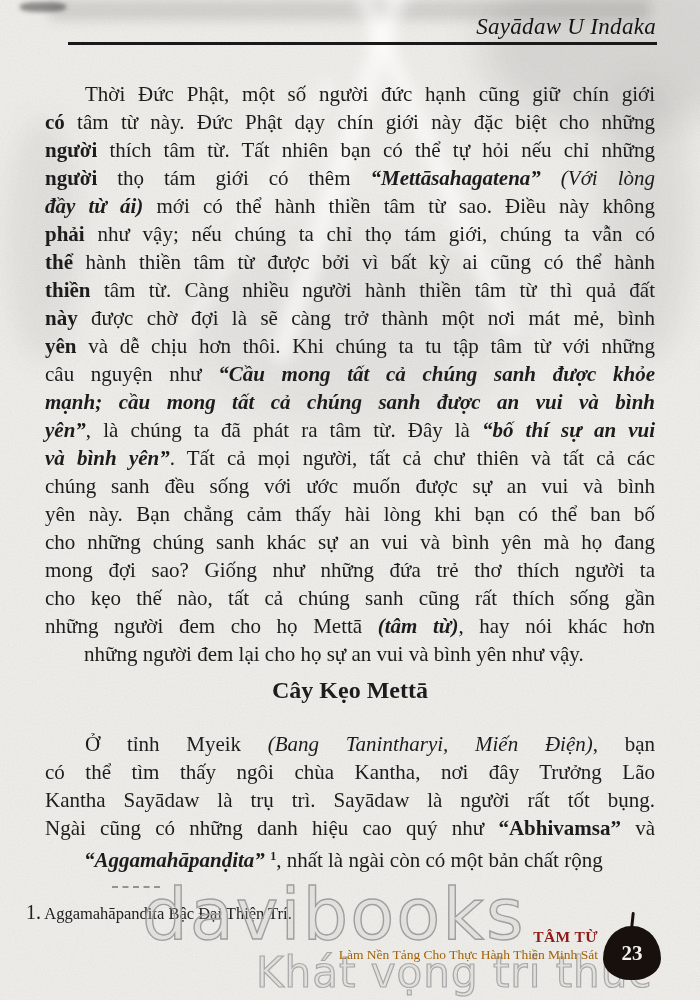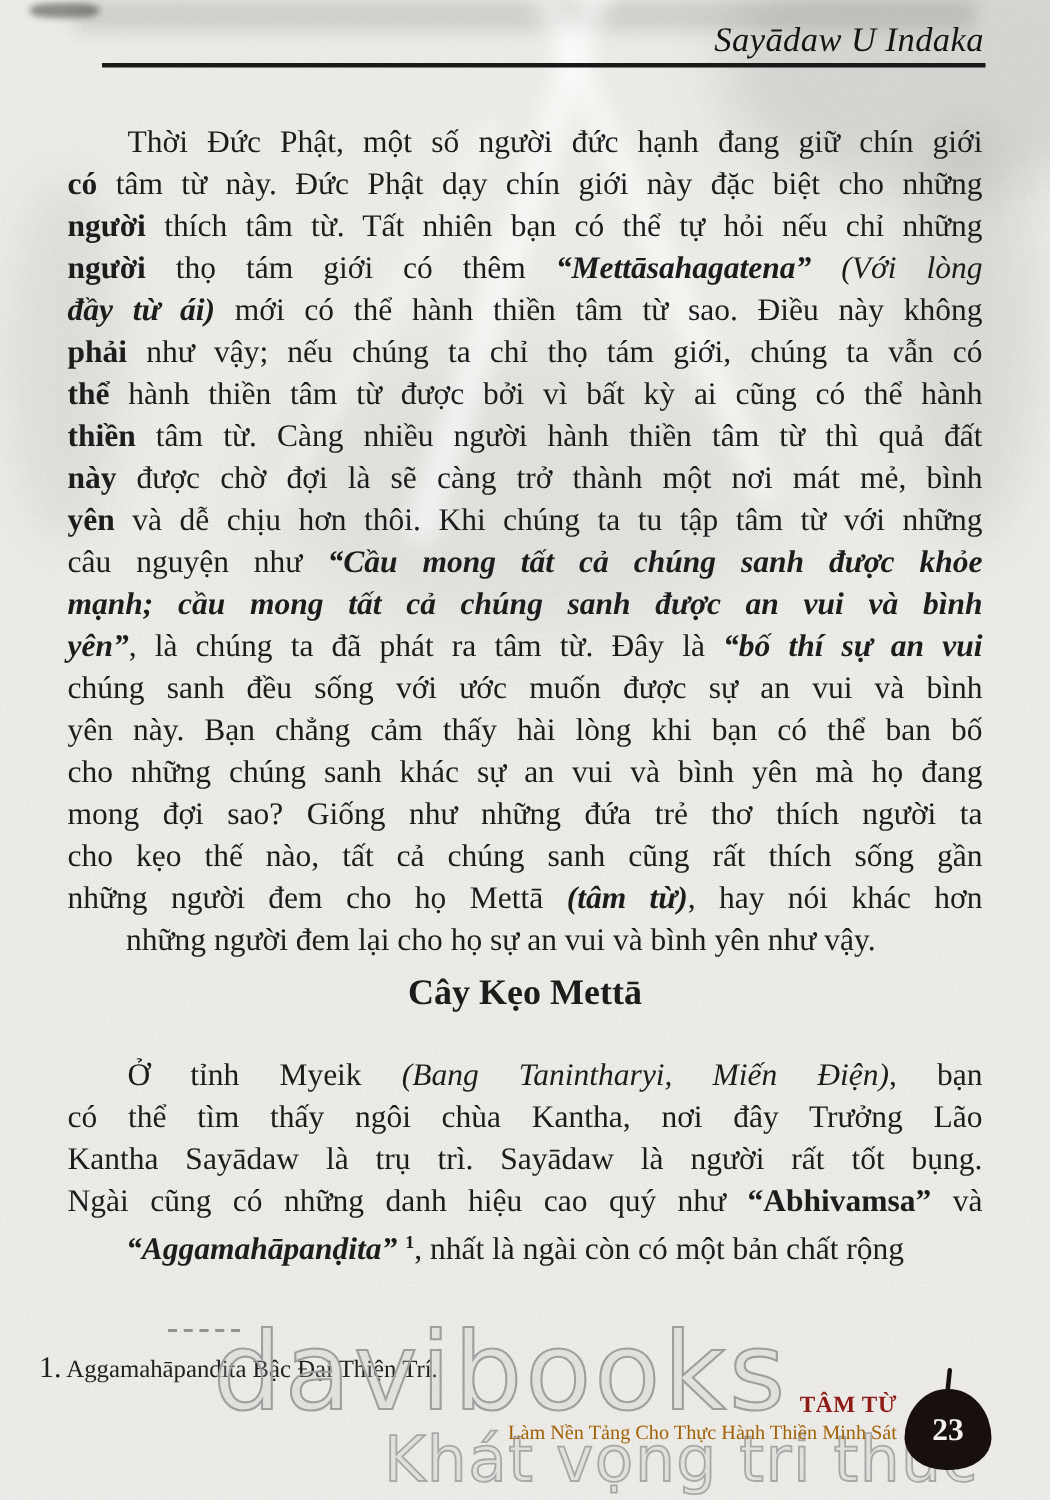--- a/index.html
+++ b/index.html
@@ -93,33 +93,34 @@
   <div class="blob blob-mid"></div>
   <div class="streak streak-1"></div>
   <div class="streak streak-2"></div>
   <div class="streak streak-3"></div>
 
   <div class="header-author">Sayādaw U Indaka</div>
   <div class="header-rule"></div>
 
   <div class="body-text" id="body-text">
       <div class="paragraph">
-        <div class="line indent"><span>Thời Đức Phật, một số người đức hạnh đang giữ chín giới</span></div>
+        <div class="line indent"><span>Thời Đức Phật, một số người đức hạnh cũng giữ chín giới</span></div>
         <div class="line"><span class="seg-b">có</span><span> tâm từ này. Đức Phật dạy chín giới này đặc biệt cho những</span></div>
         <div class="line"><span class="seg-b">người</span><span> thích tâm từ. Tất nhiên bạn có thể tự hỏi nếu chỉ những</span></div>
         <div class="line"><span class="seg-b">người</span><span> thọ tám giới có thêm </span><span class="seg-bi">“Mettāsahagatena”</span><span class="seg-i"> (Với lòng</span></div>
         <div class="line"><span class="seg-bi">đầy từ ái)</span><span> mới có thể hành thiền tâm từ sao. Điều này không</span></div>
         <div class="line"><span class="seg-b">phải</span><span> như vậy; nếu chúng ta chỉ thọ tám giới, chúng ta vẫn có</span></div>
         <div class="line"><span class="seg-b">thể</span><span> hành thiền tâm từ được bởi vì bất kỳ ai cũng có thể hành</span></div>
         <div class="line"><span class="seg-b">thiền</span><span> tâm từ. Càng nhiều người hành thiền tâm từ thì quả đất</span></div>
         <div class="line"><span class="seg-b">này</span><span> được chờ đợi là sẽ càng trở thành một nơi mát mẻ, bình</span></div>
         <div class="line"><span class="seg-b">yên</span><span> và dễ chịu hơn thôi. Khi chúng ta tu tập tâm từ với những</span></div>
         <div class="line"><span>câu nguyện như </span><span class="seg-bi">“Cầu mong tất cả chúng sanh được khỏe</span></div>
         <div class="line"><span class="seg-bi">mạnh; cầu mong tất cả chúng sanh được an vui và bình</span></div>
         <div class="line"><span class="seg-bi">yên”</span><span>, là chúng ta đã phát ra tâm từ. Đây là </span><span class="seg-bi">“bố thí sự an vui</span></div>
+        <div class="line"><span class="seg-bi">và bình yên”</span><span>. Tất cả mọi người, tất cả chư thiên và tất cả các</span></div>
         <div class="line"><span>chúng sanh đều sống với ước muốn được sự an vui và bình</span></div>
         <div class="line"><span>yên này. Bạn chẳng cảm thấy hài lòng khi bạn có thể ban bố</span></div>
         <div class="line"><span>cho những chúng sanh khác sự an vui và bình yên mà họ đang</span></div>
         <div class="line"><span>mong đợi sao? Giống như những đứa trẻ thơ thích người ta</span></div>
         <div class="line"><span>cho kẹo thế nào, tất cả chúng sanh cũng rất thích sống gần</span></div>
         <div class="line"><span>những người đem cho họ Mettā </span><span class="seg-bi">(tâm từ)</span><span>, hay nói khác hơn</span></div>
         <div class="line last"><span>những người đem lại cho họ sự an vui và bình yên như vậy.</span></div>
       </div>
       <div class="section-heading">Cây Kẹo Mettā</div>
       <div class="paragraph">

